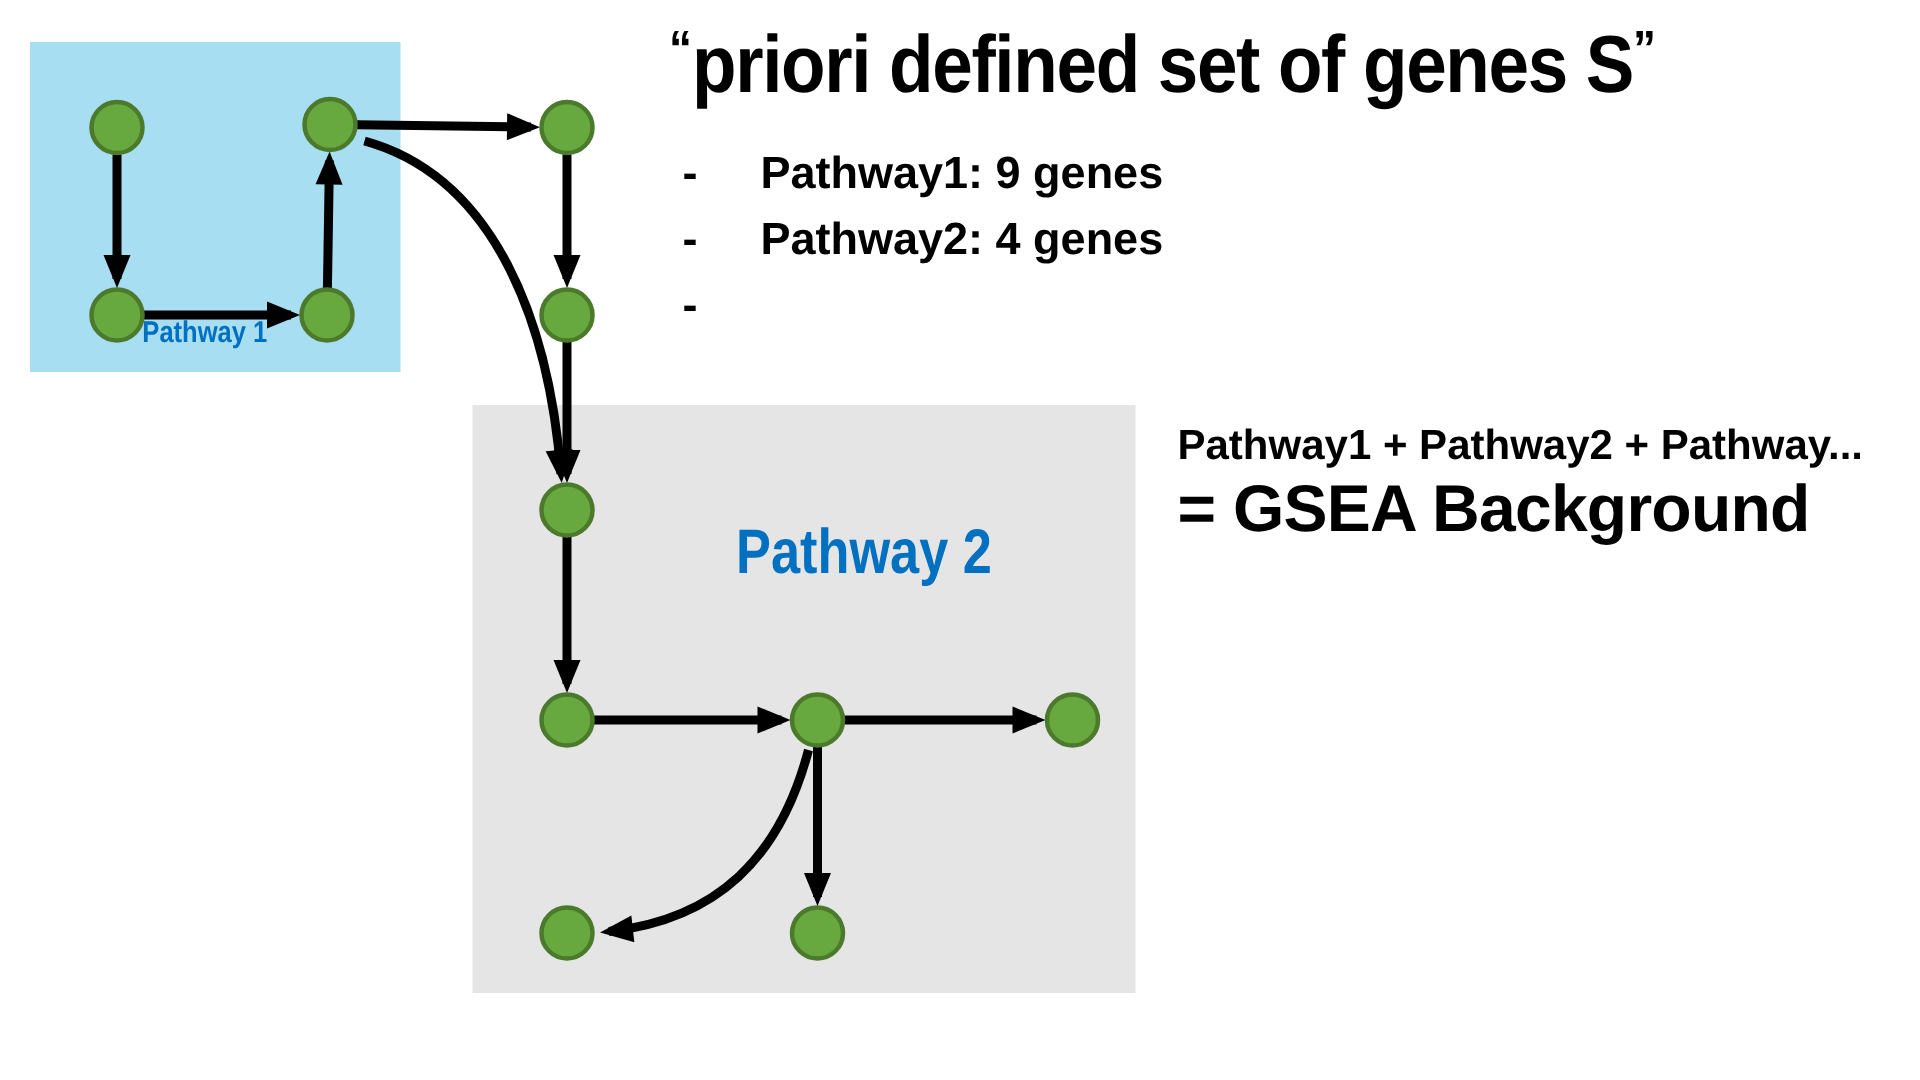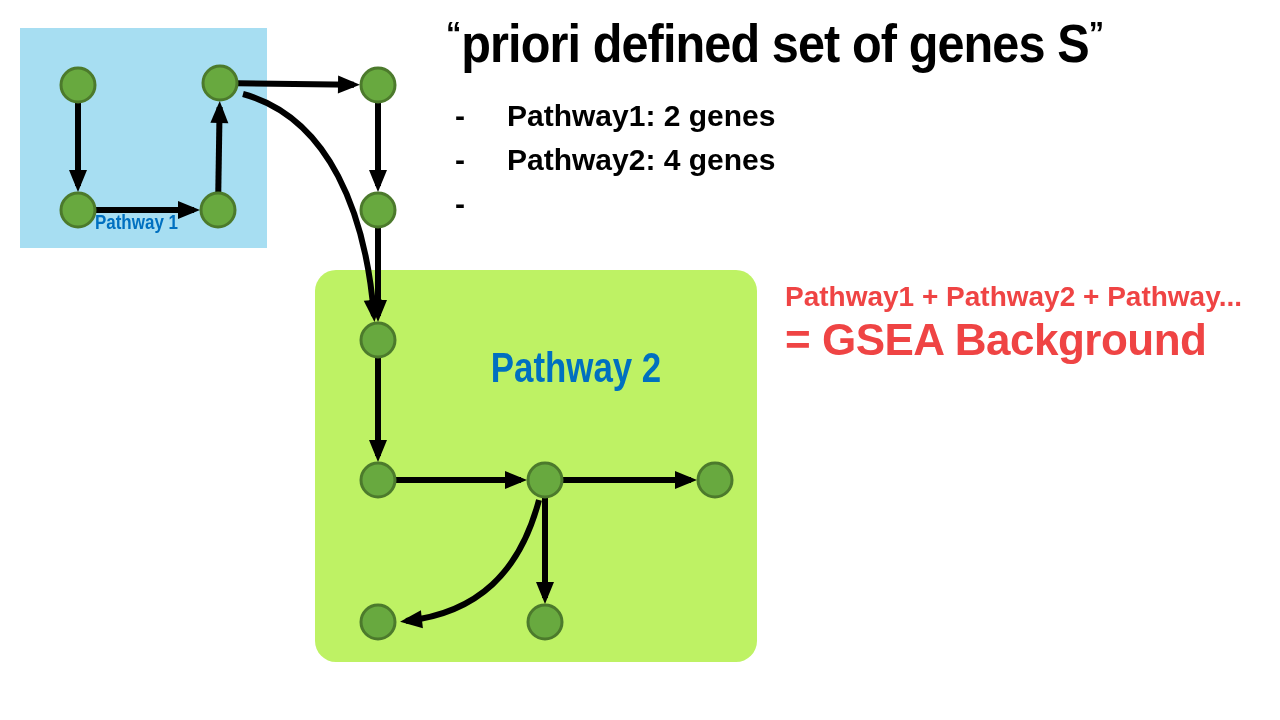--- a/index.html
+++ b/index.html
@@ -36,34 +36,34 @@
   }
   .quote { font-size:34px; vertical-align:17px; letter-spacing:0; }
 
   .bullets { position:absolute; left:455px; top:94px; }
   .bullet {
     display:flex; align-items:center; height:44px;
     font-weight:bold; font-size:30px; color:#000; white-space:nowrap;
   }
   .bullet .dash { width:52px; }
 
-  .note { position:absolute; left:785px; top:281px; color:#ef4444; white-space:nowrap; }
+  .note { position:absolute; left:785px; top:281px; color:#000000; white-space:nowrap; }
   .note-line1 { font-weight:bold; font-size:28px; }
   .note-line2 { font-weight:bold; font-size:44px; margin-top:2px; letter-spacing:-.5px; }
 </style>
 </head>
 <body>
 
 <div class="stage">
 
   <div class="box pathway1-box" style="background: rgb(167, 222, 242);">
     <div class="p1-label blue-label" style="color: rgb(0, 112, 192);">Pathway 1</div>
   </div>
 
-  <div class="box pathway2-box" style="background: #bef264; border-radius: 21px;">
+  <div class="box pathway2-box" style="background: #e5e5e5;">
     <div class="p2-label blue-label" style="color: rgb(0, 112, 192);">Pathway 2</div>
   </div>
 
   <svg id="diagram-svg" width="1280" height="720" viewBox="0 0 1280 720">
     <defs>
       <marker id="arrowhead" markerUnits="userSpaceOnUse" markerWidth="26" markerHeight="22" refX="17" refY="10" orient="auto">
         <path d="M1,1 L23,10 L1,19 Z" fill="#000000"></path>
       </marker>
     </defs>
   <line x1="78" y1="103" x2="78" y2="186" stroke="#000000" stroke-width="6" fill="none" marker-end="url(#arrowhead)"></line>
@@ -90,21 +90,21 @@
       <circle cx="715" cy="480" r="17" fill="#68A93F" stroke="#4C7A2C" stroke-width="3"></circle>
       <circle cx="545" cy="622" r="17" fill="#68A93F" stroke="#4C7A2C" stroke-width="3"></circle>
       <circle cx="378" cy="622" r="17" fill="#68A93F" stroke="#4C7A2C" stroke-width="3"></circle>
     </svg>
 
   <div class="title"><span class="quote">“</span><span>priori defined set of genes S</span><span class="quote">”</span></div>
 
   <div class="bullets">
     <div class="bullet">
       <span class="dash">-</span>
-      <span>Pathway1: 2 genes</span>
+      <span>Pathway1: 9 genes</span>
     </div>
     <div class="bullet">
       <span class="dash">-</span>
       <span>Pathway2: 4 genes</span>
     </div>
     <div class="bullet">
       <span class="dash">-</span>
     </div>
   </div>
 

